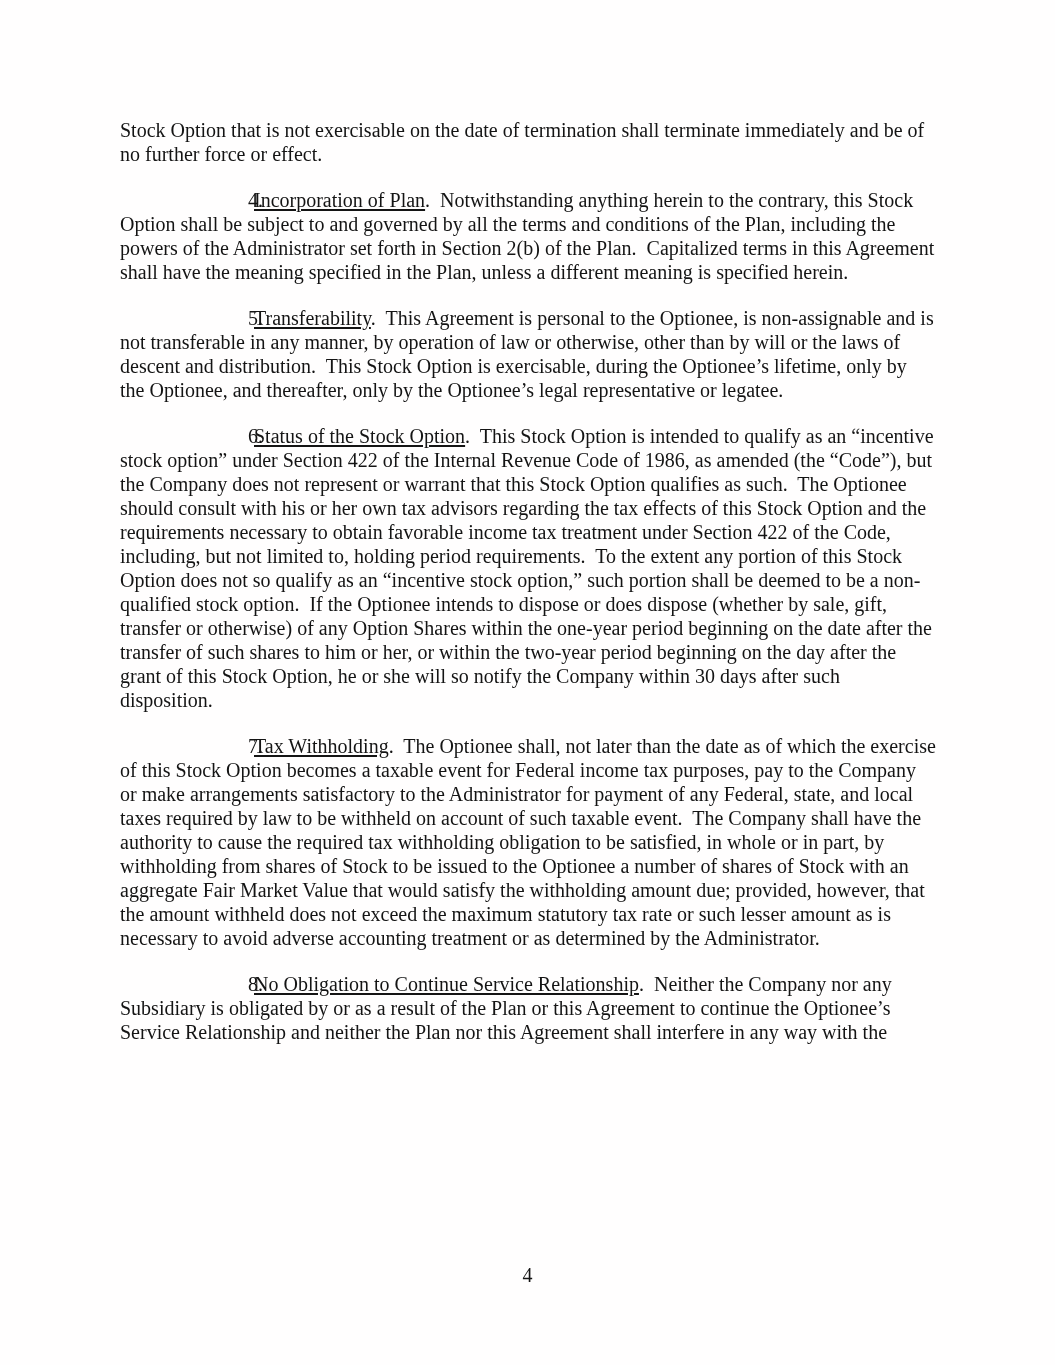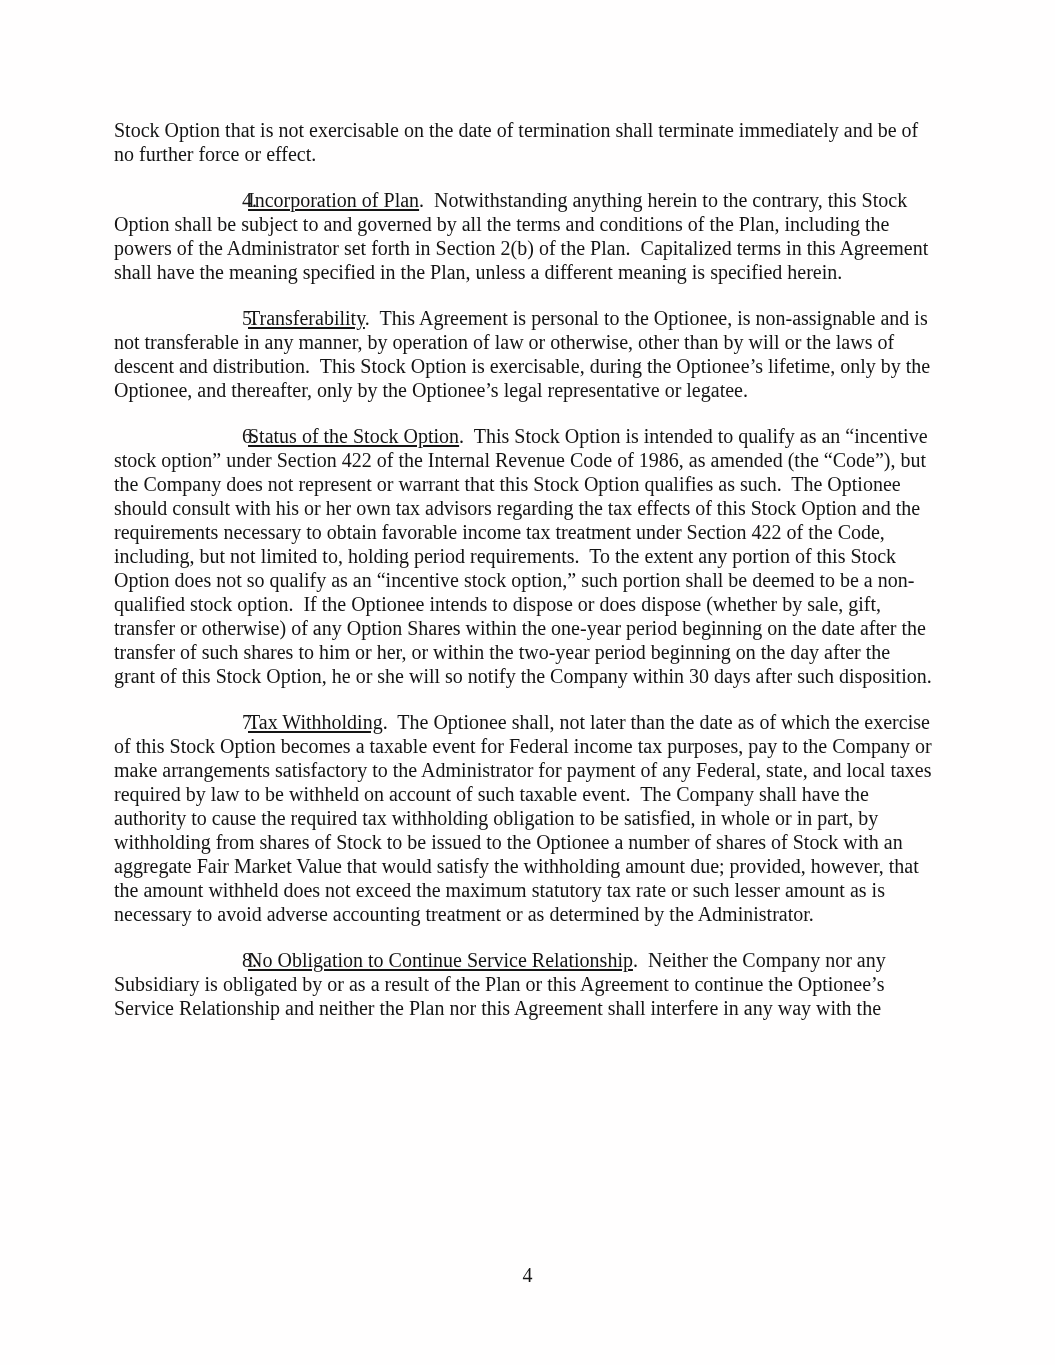--- a/index.html
+++ b/index.html
@@ -19,21 +19,21 @@
   .content {
     position: absolute;
     left: 112px;
     top: 118px;
     width: 824px;
     font-size: 20px;
     line-height: 24px;
     text-align: left;
   }
   .para {
-    margin: 0 0 22px 2px;
+    margin: 0 0 22px 8px;
     white-space: pre-wrap;
   }
   .para.indent {
     text-indent: 64px;
   }
   .para.sec {
     text-indent: 64px;
   }
   .sec-num {
     display: inline-block;

